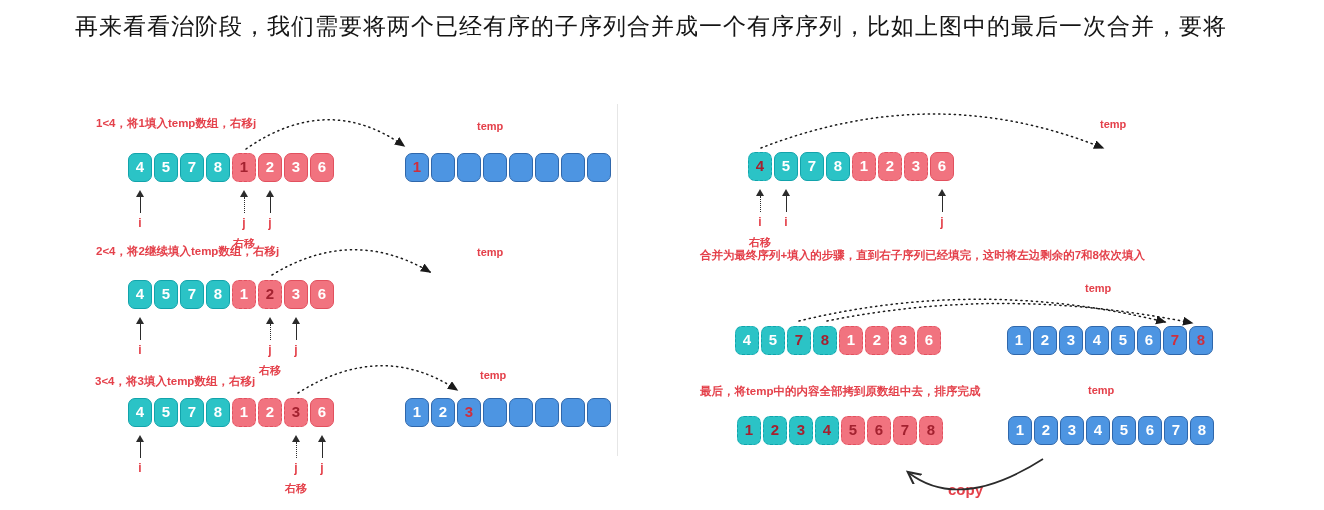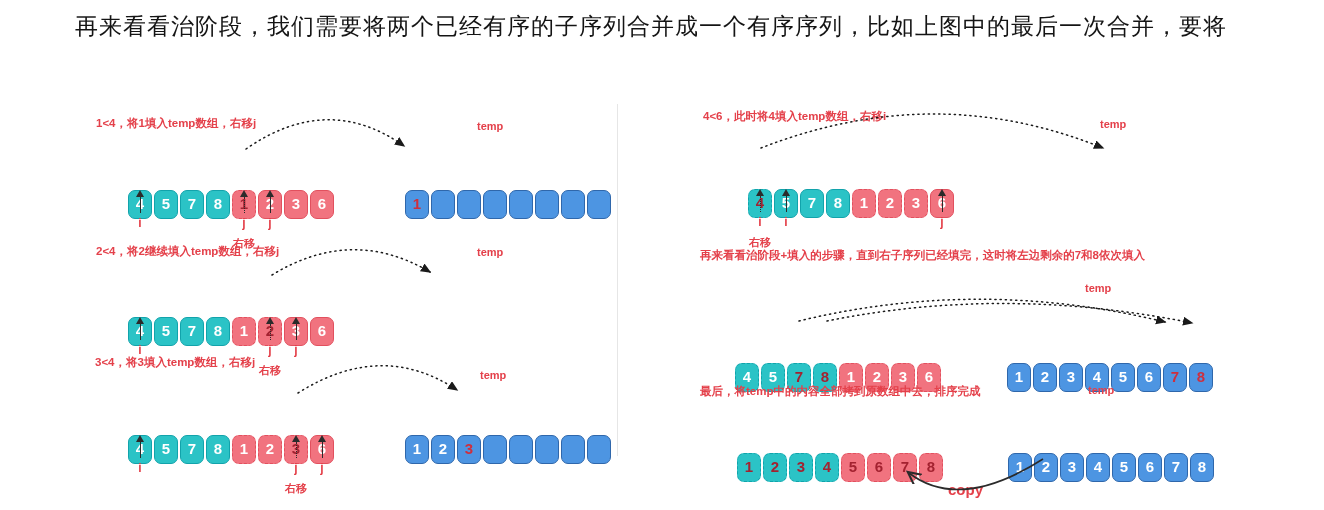--- a/index.html
+++ b/index.html
@@ -7,21 +7,21 @@
          font-family:"Liberation Sans",sans-serif;}
   .para{position:absolute;font:23px/1.2 "Liberation Serif","DejaVu Serif",serif;
         color:#141414;white-space:nowrap;letter-spacing:1px;}
   .divider{position:absolute;width:1px;background:#e6e6e6;}
   .step-label{position:absolute;color:var(--label-red);white-space:nowrap;
         font:bold 11.5px "Liberation Sans",sans-serif;}
   .temp-label{position:absolute;color:var(--label-red);white-space:nowrap;
         font:bold 11px "Liberation Sans",sans-serif;}
   .copy-label{position:absolute;color:var(--label-red);white-space:nowrap;
         font:bold 15px "Liberation Sans",sans-serif;}
-  .cells{position:absolute;white-space:nowrap;height:30px;margin-top:37px;}
+  .cells{position:absolute;white-space:nowrap;height:30px;}
   .cell{display:inline-block;box-sizing:border-box;width:24px;height:29px;margin-right:2px;
         border-radius:7px;font:bold 15px/25px "Liberation Sans",sans-serif;text-align:center;
         color:#fff;vertical-align:top;}
   .cell.teal{background:var(--teal);border:1.5px solid var(--teal-border);}
   .cell.pink{background:var(--pink);border:1.5px solid var(--pink-border);}
   .cell.blue{background:var(--blue);border:1.5px solid var(--blue-border);}
   .cell.dashed{border-style:dashed;}
   .cell.teal.hl,.cell.pink.hl{color:var(--hl-dark);}
   .cell.blue.hl{color:var(--hl-temp);}
   .pointers{position:absolute;height:64px;}
@@ -82,21 +82,21 @@
         <div class="ptr-label">j</div>
         <div class="ptr-move">右移</div>
       </div>
       <div class="pointer" style="left: 156px;">
         <div class="ptr-head"></div>
         <div class="ptr-line"></div>
         <div class="ptr-label">j</div>
       </div>
     </div>
 
-  <div class="step-label" style="left:95px;top:355px">3&lt;4，将3填入temp数组，右移j</div>
+  <div class="step-label" style="left:95px;top:374px">3&lt;4，将3填入temp数组，右移j</div>
   <div class="cells" style="left:128px;top:398px"><span class="cell teal">4</span><span class="cell teal">5</span><span class="cell teal">7</span><span class="cell teal">8</span><span class="cell pink dashed">1</span><span class="cell pink dashed">2</span><span class="cell pink dashed hl">3</span><span class="cell pink">6</span></div>
   <div class="temp-label" style="left:480px;top:369px">temp</div>
   <div class="cells" style="left:405px;top:398px"><span class="cell blue">1</span><span class="cell blue">2</span><span class="cell blue hl">3</span><span class="cell blue"></span><span class="cell blue"></span><span class="cell blue"></span><span class="cell blue"></span><span class="cell blue"></span></div>
   <div class="pointers" style="left:128px;top:435px">
       <div class="pointer" style="left: 0px;">
         <div class="ptr-head"></div>
         <div class="ptr-line"></div>
         <div class="ptr-label">i</div>
       </div>
       <div class="pointer" style="left: 156px;">
@@ -105,21 +105,20 @@
         <div class="ptr-label">j</div>
         <div class="ptr-move">右移</div>
       </div>
       <div class="pointer" style="left: 182px;">
         <div class="ptr-head"></div>
         <div class="ptr-line"></div>
         <div class="ptr-label">j</div>
       </div>
     </div>
 
-  <div class="step-label" style="left:703px;top:109px">4&lt;6，此时将4填入temp数组，右移i</div>
   <div class="cells" style="left:748px;top:152px"><span class="cell teal dashed hl">4</span><span class="cell teal">5</span><span class="cell teal">7</span><span class="cell teal">8</span><span class="cell pink dashed">1</span><span class="cell pink dashed">2</span><span class="cell pink dashed">3</span><span class="cell pink">6</span></div>
   <div class="temp-label" style="left:1100px;top:118px">temp</div>
   <div class="pointers" style="left:748px;top:189px">
       <div class="pointer" style="left: 0px;">
         <div class="ptr-head"></div>
         <div class="ptr-line dotted"></div>
         <div class="ptr-label">i</div>
         <div class="ptr-move">右移</div>
       </div>
       <div class="pointer" style="left: 26px;">
@@ -127,21 +126,21 @@
         <div class="ptr-line"></div>
         <div class="ptr-label">i</div>
       </div>
       <div class="pointer" style="left: 182px;">
         <div class="ptr-head"></div>
         <div class="ptr-line"></div>
         <div class="ptr-label">j</div>
       </div>
     </div>
 
-  <div class="step-label" style="left:700px;top:248px">再来看看治阶段+填入的步骤，直到右子序列已经填完，这时将左边剩余的7和8依次填入</div>
+  <div class="step-label" style="left:700px;top:248px">合并为最终序列+填入的步骤，直到右子序列已经填完，这时将左边剩余的7和8依次填入</div>
   <div class="cells" style="left:735px;top:326px"><span class="cell teal dashed">4</span><span class="cell teal dashed">5</span><span class="cell teal dashed hl">7</span><span class="cell teal dashed hl">8</span><span class="cell pink dashed">1</span><span class="cell pink dashed">2</span><span class="cell pink dashed">3</span><span class="cell pink dashed">6</span></div>
   <div class="temp-label" style="left:1085px;top:282px">temp</div>
   <div class="cells" style="left:1007px;top:326px"><span class="cell blue">1</span><span class="cell blue">2</span><span class="cell blue">3</span><span class="cell blue">4</span><span class="cell blue">5</span><span class="cell blue">6</span><span class="cell blue hl">7</span><span class="cell blue hl">8</span></div>
 
   <div class="step-label" style="left:700px;top:384px">最后，将temp中的内容全部拷到原数组中去，排序完成</div>
   <div class="cells" style="left:737px;top:416px"><span class="cell teal dashed hl">1</span><span class="cell teal dashed hl">2</span><span class="cell teal dashed hl">3</span><span class="cell teal dashed hl">4</span><span class="cell pink dashed hl">5</span><span class="cell pink dashed hl">6</span><span class="cell pink dashed hl">7</span><span class="cell pink dashed hl">8</span></div>
   <div class="temp-label" style="left:1088px;top:384px">temp</div>
   <div class="cells" style="left:1008px;top:416px"><span class="cell blue">1</span><span class="cell blue">2</span><span class="cell blue">3</span><span class="cell blue">4</span><span class="cell blue">5</span><span class="cell blue">6</span><span class="cell blue">7</span><span class="cell blue">8</span></div>
   <div class="copy-label" style="left:948px;top:481px">copy</div>
 

